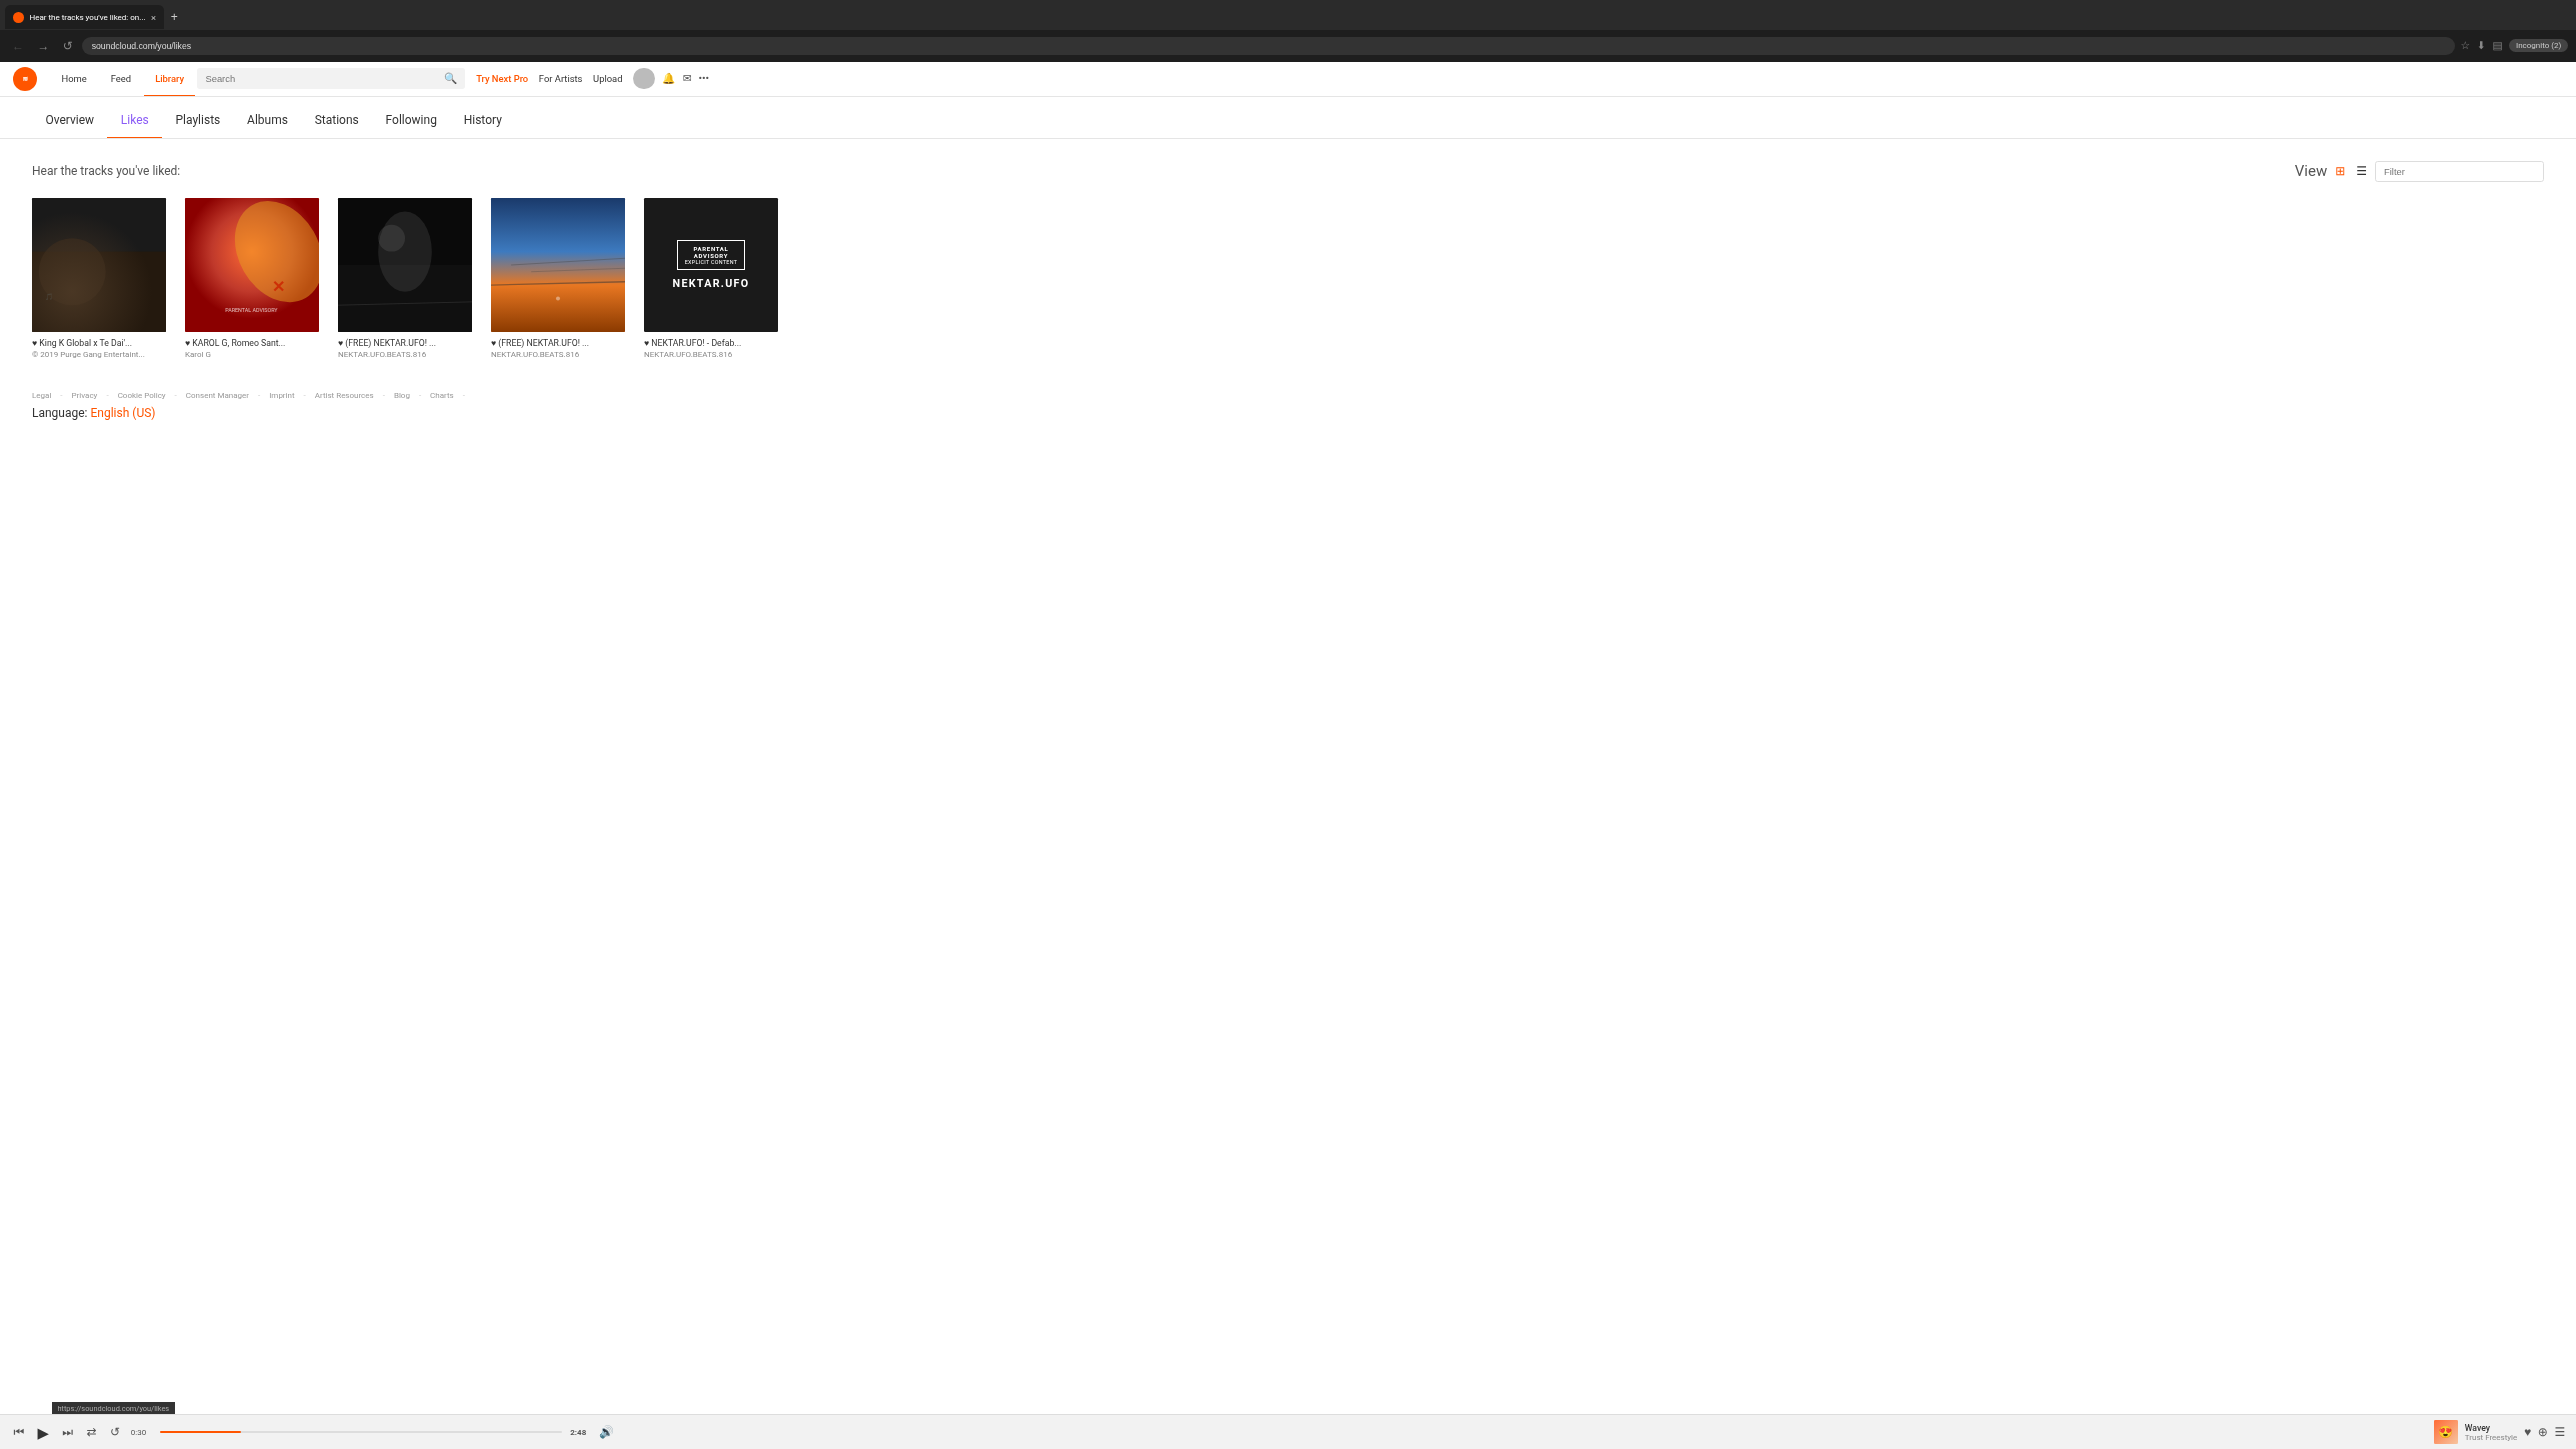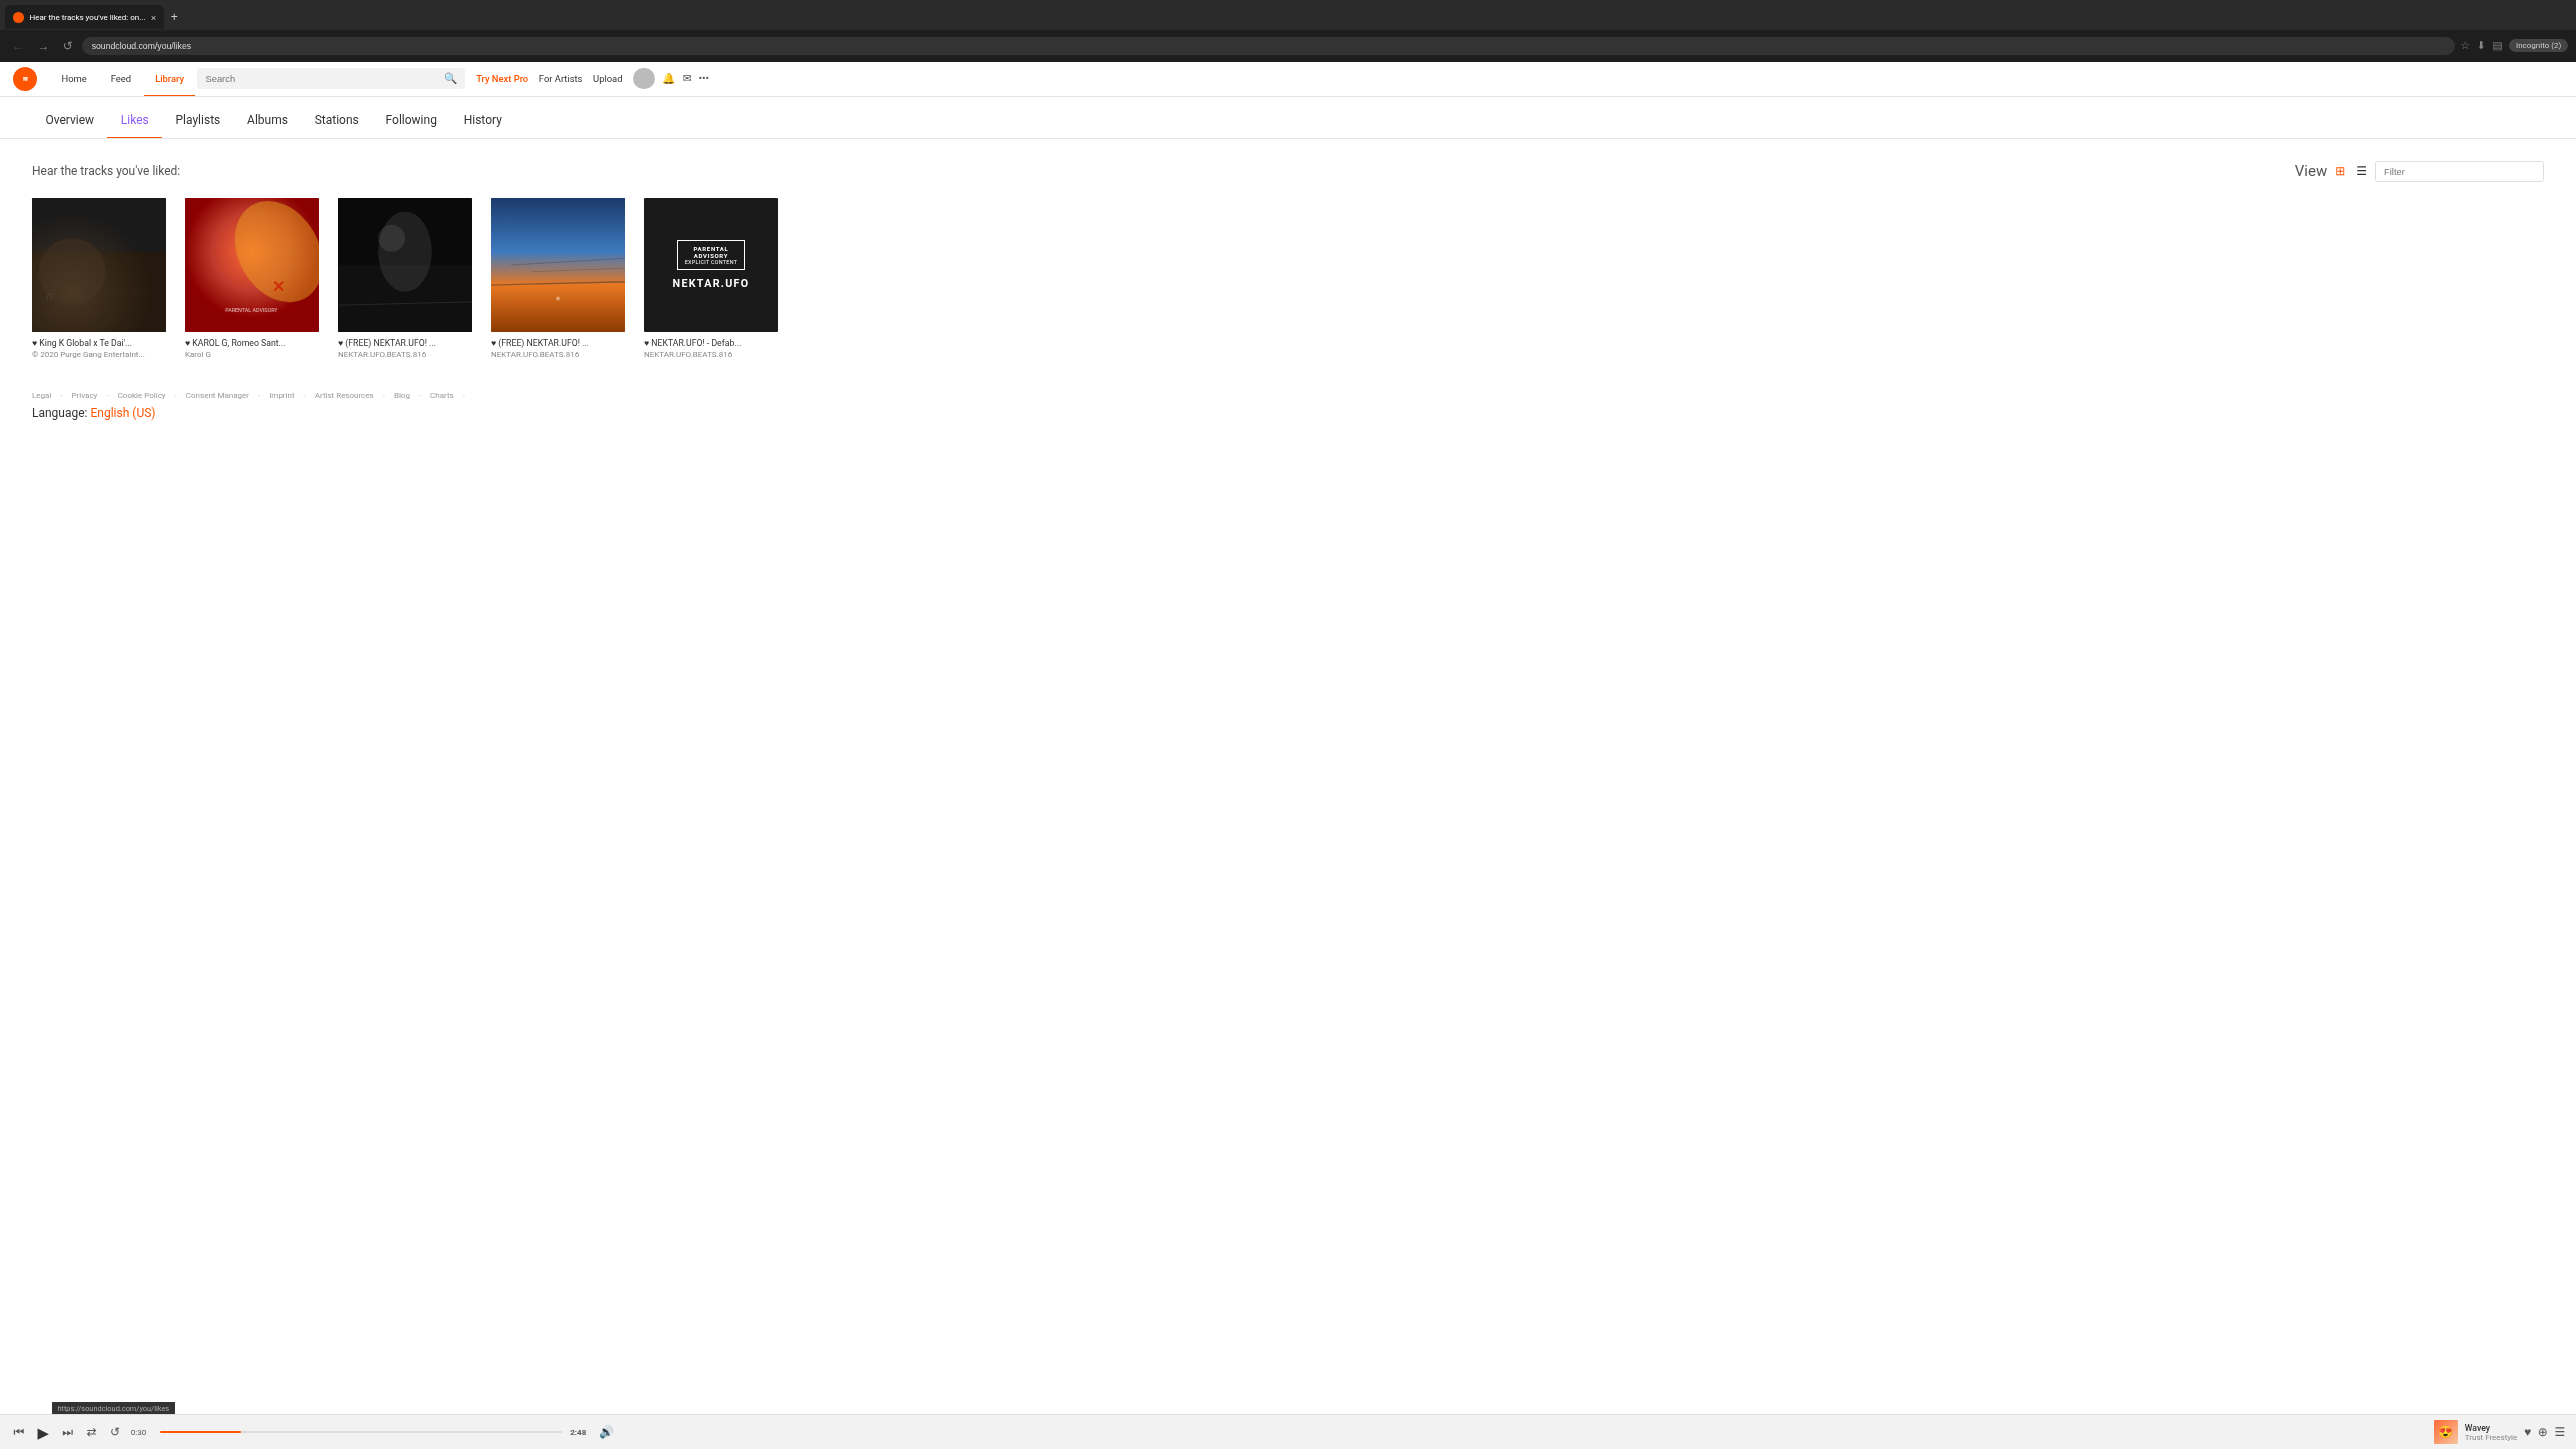--- a/index.html
+++ b/index.html
@@ -171,21 +171,21 @@
     <div class="track-card">
       <div class="track-thumb img-1">
         <svg width="134" height="134" viewBox="0 0 200 200" style="font-size:14px">
           <rect width="200" height="200" fill="#1a1a1a"></rect>
           <rect x="0" y="80" width="200" height="120" fill="#2a1a0a" opacity="0.7"></rect>
           <circle cx="60" cy="110" r="50" fill="#3a2a1a" opacity="0.6"></circle>
           <text x="20" y="150" fill="#888" font-size="10" opacity="0.5">🎵</text>
         </svg>
       </div>
       <div class="track-title">♥ King K Global x Te Dai'...</div>
-      <div class="track-artist">© 2020 Purge Gang Entertaint...</div>
+      <div class="track-artist">© 2019 Purge Gang Entertaint...</div>
     </div>
 
     <div class="track-card">
       <div class="track-thumb img-2">
         <svg width="134" height="134" viewBox="0 0 200 200" style="font-size:14px">
           <defs>
             <radialGradient id="g2" cx="50%" cy="40%">
               <stop offset="0%" stop-color="#ff6b35"></stop>
               <stop offset="60%" stop-color="#c0392b"></stop>
               <stop offset="100%" stop-color="#8b0000"></stop>

